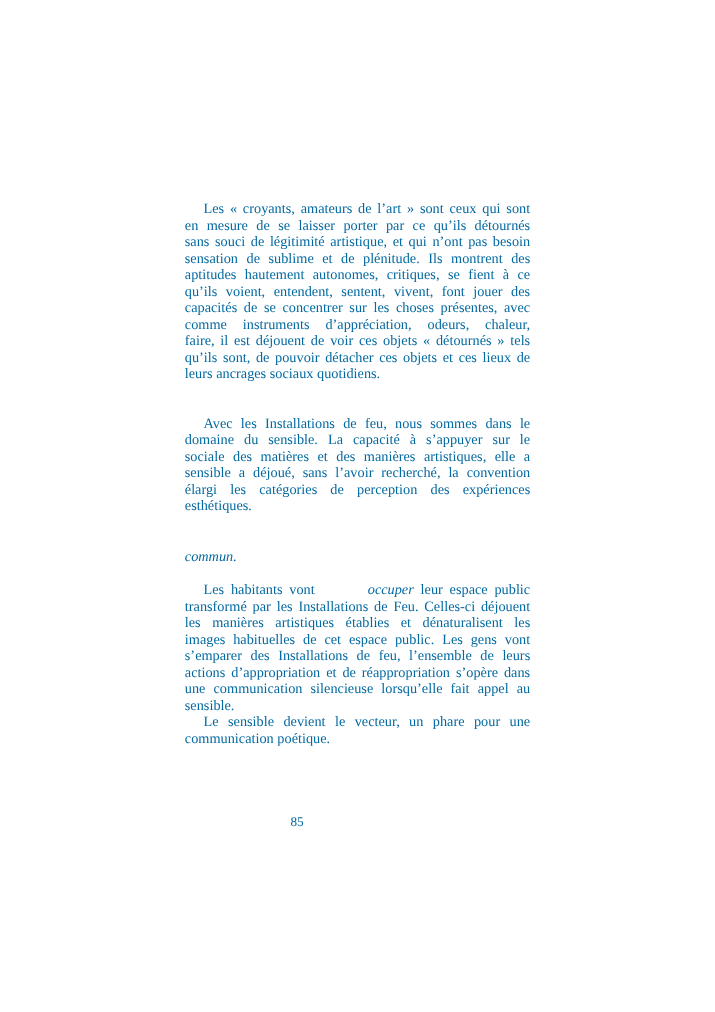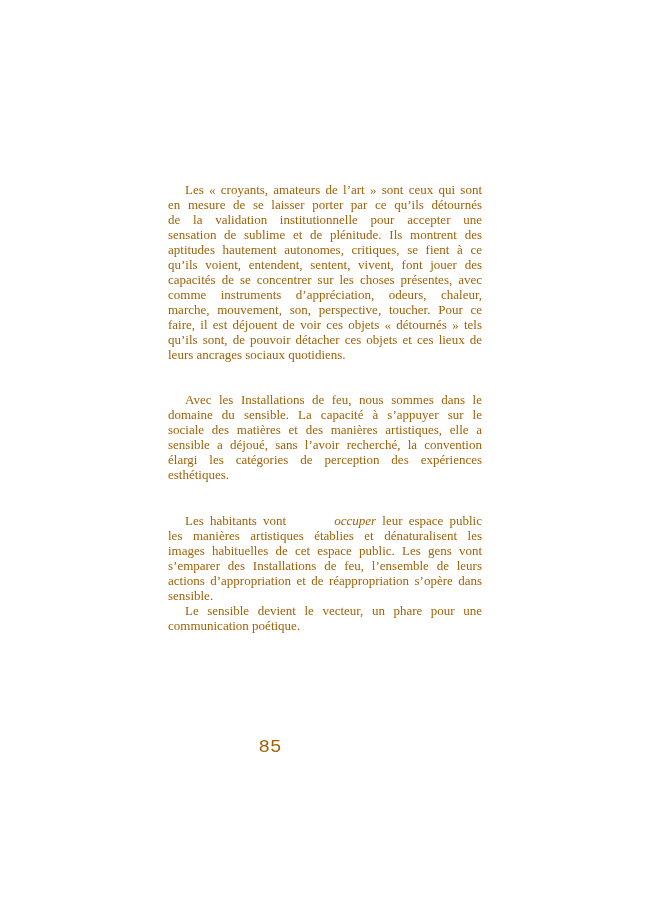--- a/index.html
+++ b/index.html
@@ -6,21 +6,21 @@
     margin: 0;
     padding: 0;
     background: #ffffff;
   }
   .page {
     position: relative;
     width: 650px;
     height: 920px;
     background: #ffffff;
     font-family: "Liberation Serif", "DejaVu Serif", serif;
-    color: #a16207;
+    color: #0369a1;
     overflow: hidden;
   }
   .text-block {
     position: absolute;
     left: 168px;
     top: 182px;
     width: 314px;
     font-size: 13px;
     line-height: 15px;
   }
@@ -40,60 +40,61 @@
     word-spacing: normal;
   }
   .line.indent { text-indent: 17px; }
   .seg-italic { font-style: italic; margin-left: 42px; }
   .page-number {
     position: absolute;
     top: 740px;
     left: 0;
     width: 540px;
     text-align: center;
-    font-size: 19px;
+    font-size: 12px;
     line-height: 15px;
-    font-family: Liberation Mono, monospace;
   }
 </style>
 </head>
 <body>
 
 <div class="page">
   <div class="text-block" id="text-block">
       <div class="paragraph">
         <div class="line indent">Les « croyants, amateurs de l’art » sont ceux qui sont</div>
         <div class="line">en mesure de se laisser porter par ce qu’ils détournés</div>
-        <div class="line">de la validation institutionnelle pour accepter une</div>
+        <div class="line">sans souci de légitimité artistique, et qui n’ont pas besoin</div>
         <div class="line">sensation de sublime et de plénitude. Ils montrent des</div>
         <div class="line">aptitudes hautement autonomes, critiques, se fient à ce</div>
         <div class="line">qu’ils voient, entendent, sentent, vivent, font jouer des</div>
         <div class="line">capacités de se concentrer sur les choses présentes, avec</div>
         <div class="line">comme instruments d’appréciation, odeurs, chaleur,</div>
-        <div class="line">marche, mouvement, son, perspective, toucher.  Pour ce</div>
         <div class="line">faire, il est déjouent de voir ces objets « détournés » tels</div>
         <div class="line">qu’ils sont, de pouvoir détacher ces objets et ces lieux de</div>
         <div class="line no-justify">leurs ancrages sociaux quotidiens.</div>
       </div>
       <div class="paragraph" style="margin-top: 30px;">
         <div class="line indent">Avec les Installations de feu, nous sommes dans le</div>
         <div class="line">domaine du sensible. La capacité à s’appuyer sur le</div>
         <div class="line">sociale des matières et des manières artistiques, elle a</div>
         <div class="line">sensible a déjoué, sans l’avoir recherché, la convention</div>
         <div class="line">élargi les catégories de perception des expériences</div>
         <div class="line no-justify">esthétiques.</div>
       </div>
       <div class="paragraph italic" style="margin-top: 31px;">
+        <div class="line no-justify">commun.</div>
       </div>
       <div class="paragraph" style="margin-top: 15px;">
         <div class="line indent"><span class="">Les habitants vont </span><span class="seg-italic">occuper</span><span class=""> leur espace public</span></div>
+        <div class="line">transformé par les Installations de Feu. Celles-ci déjouent</div>
         <div class="line">les manières artistiques établies et dénaturalisent les</div>
         <div class="line">images habituelles de cet espace public. Les gens vont</div>
         <div class="line">s’emparer des Installations de feu, l’ensemble de leurs</div>
         <div class="line">actions d’appropriation et de réappropriation s’opère dans</div>
+        <div class="line">une communication silencieuse lorsqu’elle fait appel au</div>
         <div class="line no-justify">sensible.</div>
       </div>
       <div class="paragraph">
         <div class="line indent">Le sensible devient le vecteur, un phare pour une</div>
         <div class="line no-justify">communication poétique.</div>
       </div>
     </div>
   <div class="page-number">85</div>
 </div>
 

